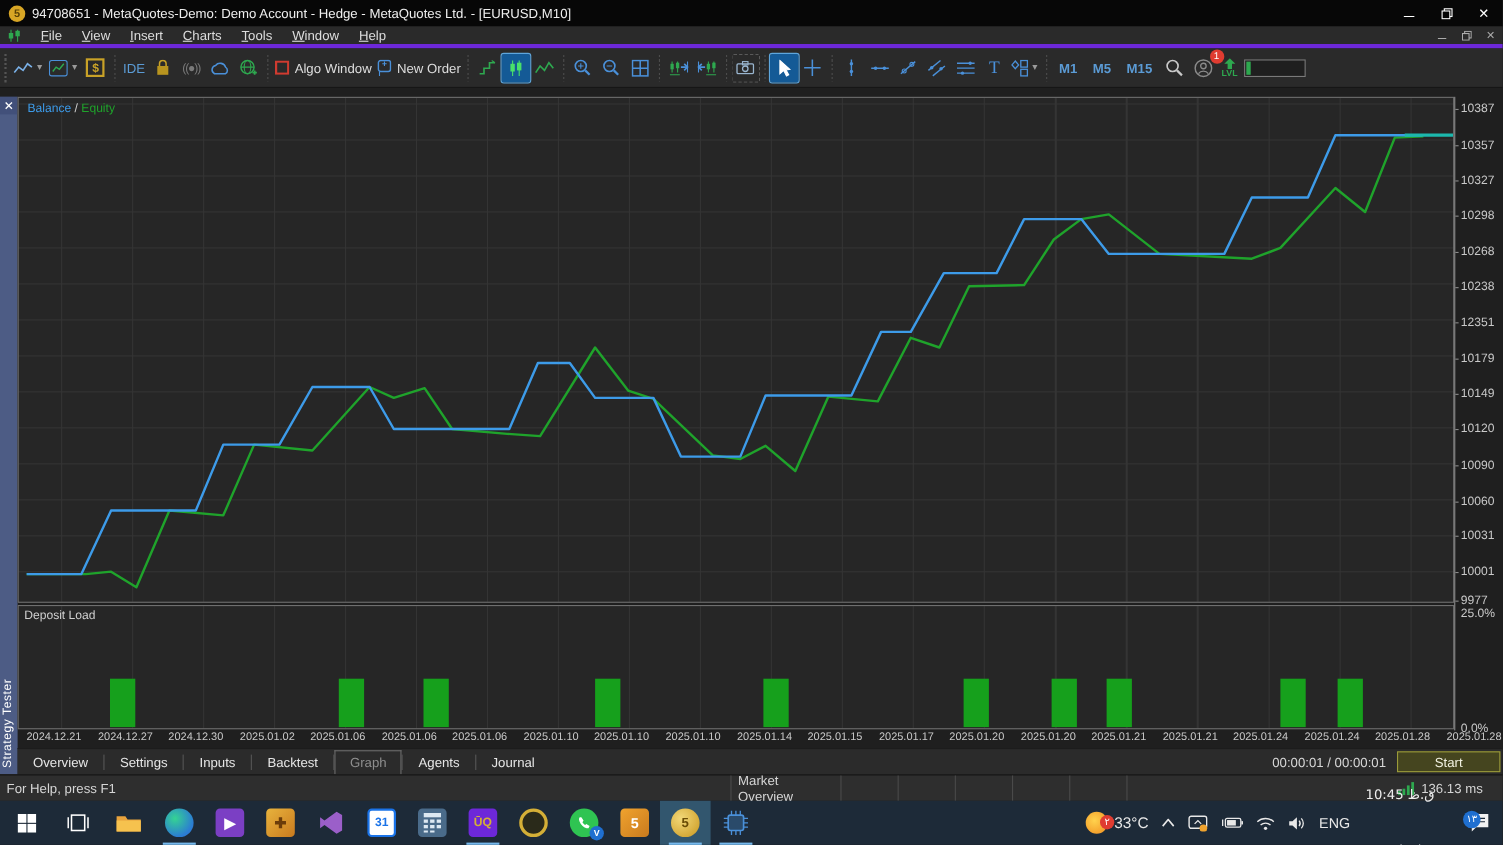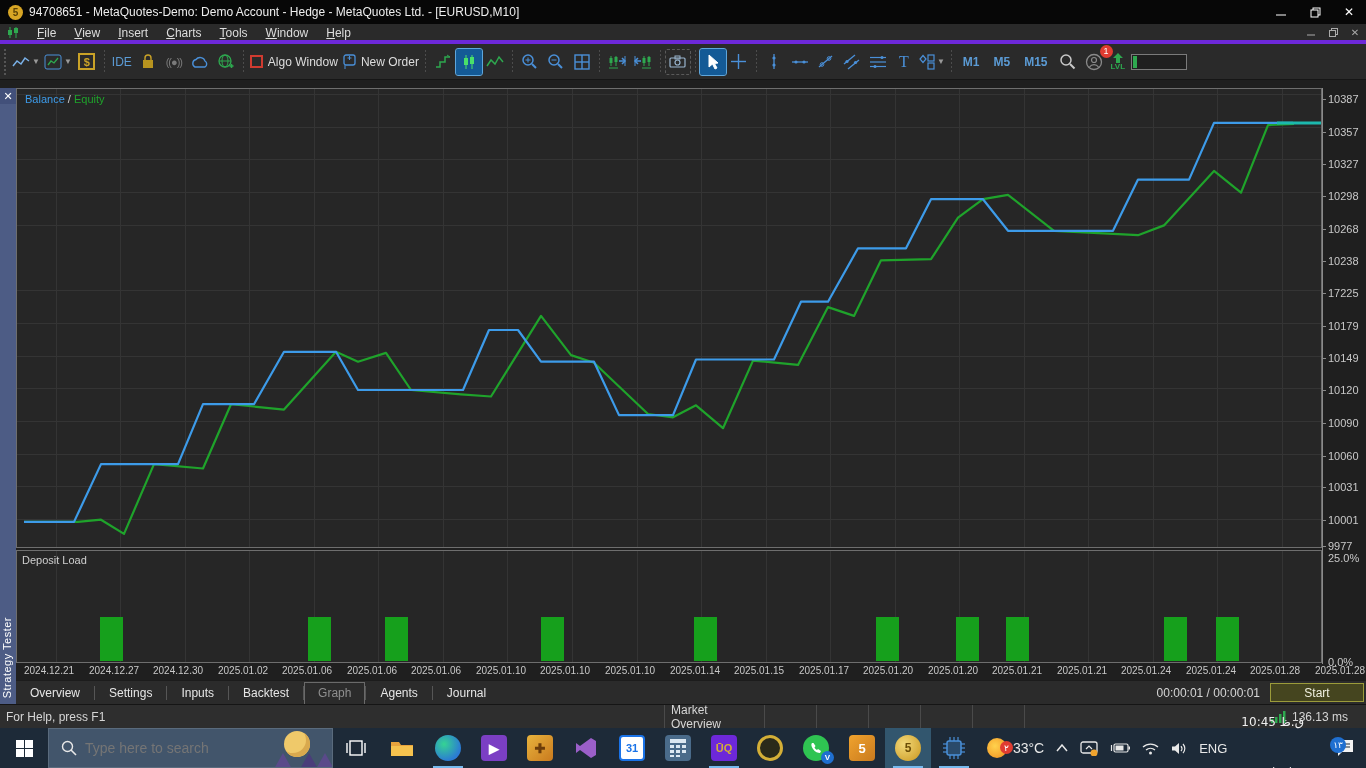--- a/index.html
+++ b/index.html
@@ -501,21 +501,21 @@
 
 <div id="y-axis">
   <div class="pct-label" style="top:464px;">25.0%</div>
   <div class="pct-label" style="top:568px;">0.0%</div>
 <div class="ytick" style="top: 5px;">10387</div>
     <div class="ytick" style="top: 38px;">10357</div>
     <div class="ytick" style="top: 70px;">10327</div>
     <div class="ytick" style="top: 102px;">10298</div>
     <div class="ytick" style="top: 135px;">10268</div>
     <div class="ytick" style="top: 167px;">10238</div>
-    <div class="ytick" style="top: 199px;">17225</div>
+    <div class="ytick" style="top: 199px;">12351</div>
     <div class="ytick" style="top: 232px;">10179</div>
     <div class="ytick" style="top: 264px;">10149</div>
     <div class="ytick" style="top: 296px;">10120</div>
     <div class="ytick" style="top: 329px;">10090</div>
     <div class="ytick" style="top: 362px;">10060</div>
     <div class="ytick" style="top: 393px;">10031</div>
     <div class="ytick" style="top: 426px;">10001</div>
     <div class="ytick" style="top: 452px;">9977</div>
   </div>
 
@@ -540,33 +540,20 @@
 </div>
 
 <div id="taskbar">
   <div class="tb-slot start">
     <svg width="17" height="17">
         <rect x="0" y="0" width="8" height="8" fill="#fff"></rect>
         <rect x="9" y="0" width="8" height="8" fill="#fff"></rect>
         <rect x="0" y="9" width="8" height="8" fill="#fff"></rect>
         <rect x="9" y="9" width="8" height="8" fill="#fff"></rect>
       </svg>
-  </div>
-  <div id="searchbox">
-    <svg width="16" height="16">
-        <circle cx="6.5" cy="6.5" r="5" fill="none" stroke="#e8e8e8" stroke-width="1.4"></circle>
-        <line x1="10" y1="10" x2="15" y2="15" stroke="#e8e8e8" stroke-width="1.6"></line>
-      </svg>
-    <input placeholder="Type here to search" style="">
-    <div id="search-art">
-        <div class="moon"></div>
-        <div class="m1"></div>
-        <div class="m2"></div>
-        <div class="m3"></div>
-      </div>
   </div>
   <div class="tb-slot">
     <svg width="20" height="18">
         <rect x="4" y="2" width="12" height="14" fill="none" stroke="#fff" stroke-width="1.4"></rect>
         <line x1="1" y1="4" x2="1" y2="14" stroke="#fff" stroke-width="1.4"></line>
         <line x1="19" y1="4" x2="19" y2="14" stroke="#fff" stroke-width="1.4"></line>
       </svg>
   </div>
   <div class="tb-slot">
     <svg width="24" height="20">

